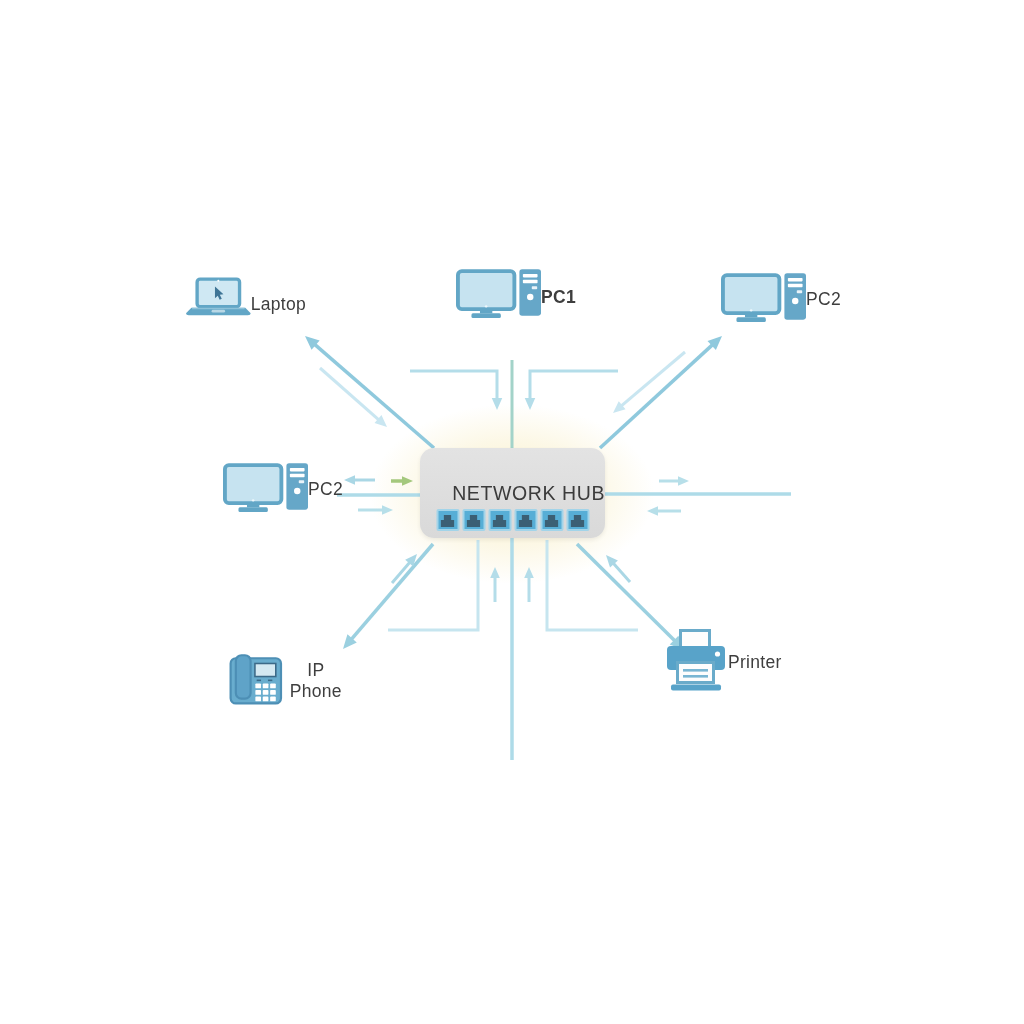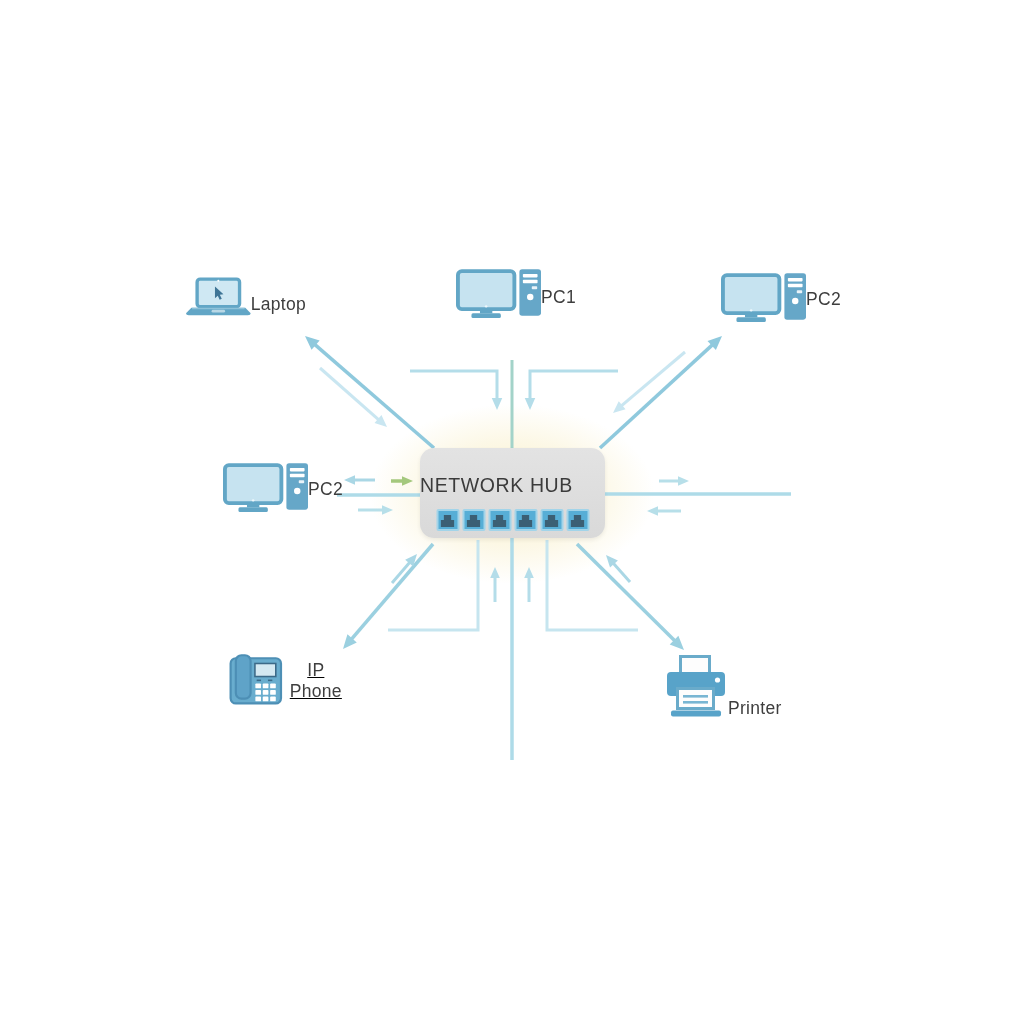--- a/index.html
+++ b/index.html
@@ -13,34 +13,34 @@
     pointer-events:none;
   }
   #wires{position:absolute;left:0;top:0;width:1024px;height:1024px;}
   .device{
     position:absolute;width:120px;display:flex;flex-direction:row;align-items:center;
   }
   .device .label{
     margin-top:2px;font-size:17.5px;color:#3e3e3e;letter-spacing:0.3px;text-align:center;
   }
   .dev-laptop{left:186px;top:268px;}
-  .dev-pc1{left:456px;top:262px;}
+  .dev-pc1{left:456px;top:262px;font-weight:bold;}
   .dev-pc2-right{left:721px;top:266px;}
   .dev-pc2-left{left:223px;top:456px;}
-  .dev-ipphone{left:228px;top:650px;text-decoration:underline;}
-  .dev-printer{left:664px;top:655px;align-items:flex-end;}
+  .dev-ipphone{left:228px;top:650px;}
+  .dev-printer{left:664px;top:629px;}
   .dev-laptop .label{margin-top:14px;}
   .dev-pc1 .label{margin-top:6px;}
   .hub{
     position:absolute;left:420px;top:448px;width:185px;height:90px;
     background:linear-gradient(#e3e3e3,#d9d9d9);
     border-radius:14px;box-shadow:0 2px 4px rgba(0,0,0,0.07);
   }
   .hub-label{
-    position:absolute;top:26px;left:0;width:100%;text-align:left;
+    position:absolute;top:34px;left:0;width:100%;text-align:right;
     font-size:19.5px;color:#3b3b3b;letter-spacing:0.6px;
   }
   .ports{
     position:absolute;bottom:7px;left:50%;transform:translateX(-50%);
     display:flex;gap:3px;
   }
   .port{
     width:19px;height:18px;background:#57aed6;border:2px solid #a2d4e9;
     border-radius:2px;display:flex;justify-content:center;align-items:flex-end;
     box-sizing:content-box;

